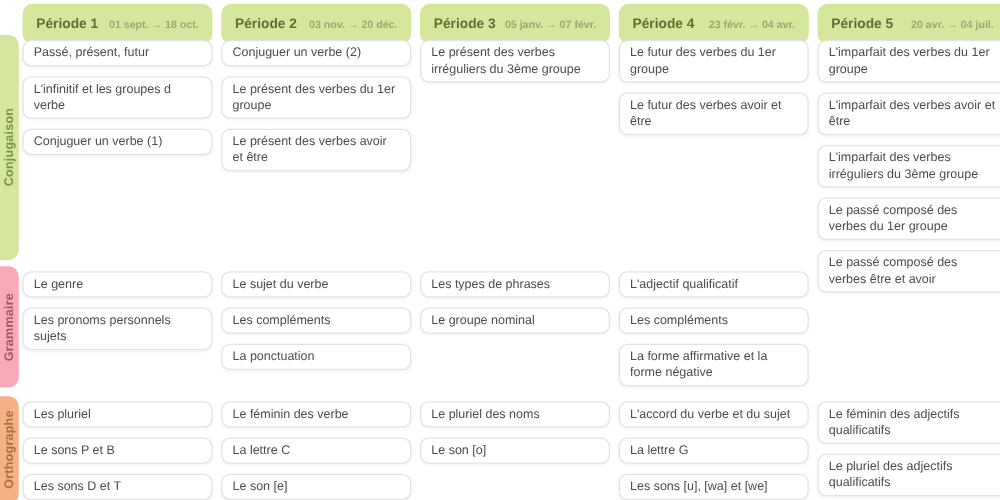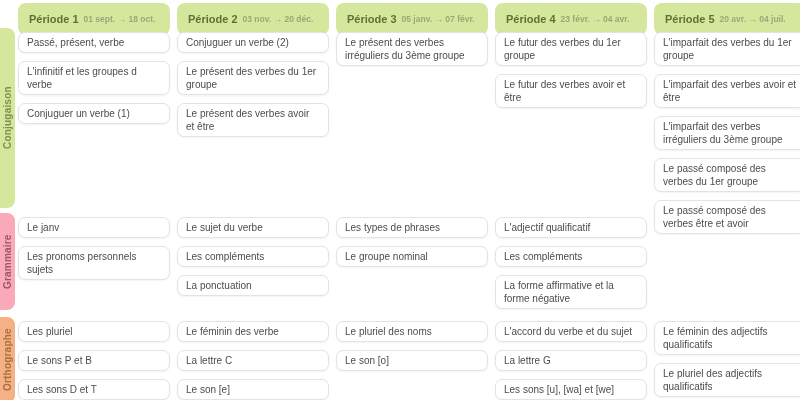--- a/index.html
+++ b/index.html
@@ -22,20 +22,21 @@
     width: 152px;
     flex: 0 0 152px;
     background: var(--header-bg, #d5e79c);
     border-radius: 8px;
     display: flex;
     align-items: center;
     gap: 5px;
     padding: 16px 11px;
     white-space: nowrap;
     overflow: hidden;
+    justify-content: space-between;
   }
   .period-name {
     font-size: 11px;
     font-weight: 700;
     color: var(--header-title, #5e7134);
   }
   .period-dates {
     font-size: 8.5px;
     color: var(--header-dates, #9aa878);
     font-weight: 700;
@@ -122,21 +123,21 @@
       <span class="period-dates">20 avr. → 04 juil.</span>
     </div>
   </div>
 
   <div class="section s0">
     <div class="band" style="background: rgb(213, 231, 156);">
       <span class="band-label" style="color: rgb(124, 145, 80);">Conjugaison</span>
     </div>
     <div class="cols">
         <div class="col">
-          <div class="card">Passé, présent, verbe</div>
+          <div class="card">Passé, présent, futur</div>
           <div class="card">L'infinitif et les groupes d verbe</div>
           <div class="card">Conjuguer un verbe (1)</div>
         </div>
         <div class="col">
           <div class="card">Conjuguer un verbe (2)</div>
           <div class="card">Le présent des verbes du 1er groupe</div>
           <div class="card">Le présent des verbes avoir et être</div>
         </div>
         <div class="col">
           <div class="card">Le présent des verbes irréguliers du 3ème groupe</div>
@@ -154,21 +155,21 @@
         </div>
       </div>
   </div>
 
   <div class="section s1">
     <div class="band" style="background: rgb(249, 169, 184);">
       <span class="band-label" style="color: rgb(160, 85, 101);">Grammaire</span>
     </div>
     <div class="cols">
         <div class="col">
-          <div class="card">Le janv</div>
+          <div class="card">Le genre</div>
           <div class="card">Les pronoms personnels sujets</div>
         </div>
         <div class="col">
           <div class="card">Le sujet du verbe</div>
           <div class="card">Les compléments</div>
           <div class="card">La ponctuation</div>
         </div>
         <div class="col">
           <div class="card">Les types de phrases</div>
           <div class="card">Le groupe nominal</div>

